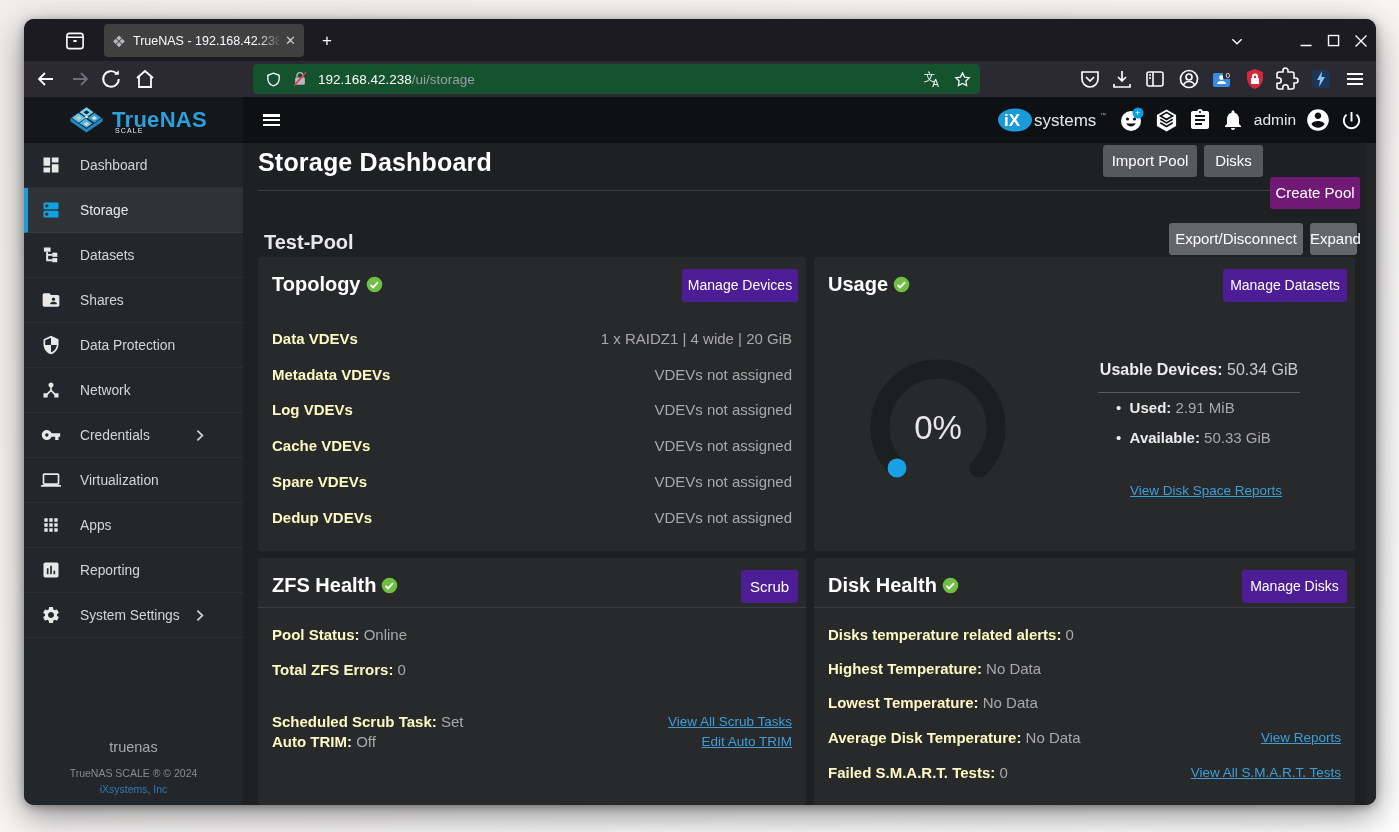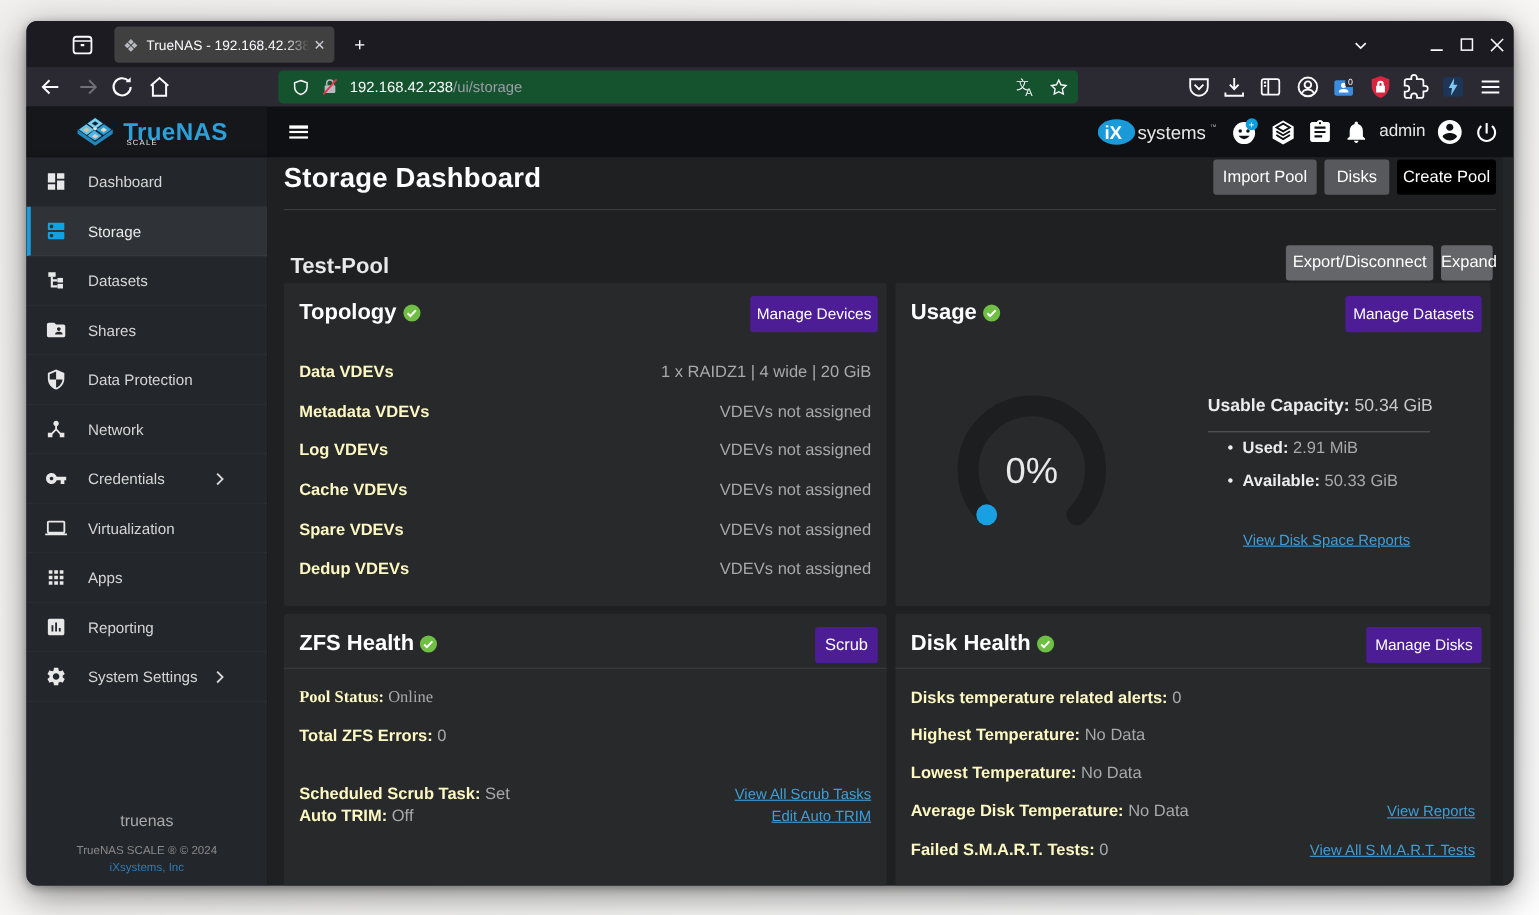--- a/index.html
+++ b/index.html
@@ -41,21 +41,21 @@
 .sfoot { position:absolute; left:0; bottom:10px; width:100%; text-align:center; color:#9a9a9a; }
 .sfoot .t1 { font-size:14.5px; color:#a9a9a9; margin-bottom:12px; }
 .sfoot .t2 { font-size:10.5px; color:#8b8b8b; }
 .sfoot .t3 { font-size:10.5px; color:#2f7cb4; margin-top:4px; }
 .content { position:absolute; left:219px; top:0; width:1133px; height:662px; background:#1e2022; }
 .pagehead { position:absolute; left:0; top:0; width:100%; height:48px; }
 .pagehead h1 { position:absolute; left:15px; top:5px; font-size:25px; font-weight:bold; color:#fff; letter-spacing:.2px; }
 .btn { display:inline-block; border-radius:3px; color:#fff; font-size:15px; text-align:center; }
 .hbtns { position:absolute; right:16px; top:2px; height:32px; display:flex; gap:7px;padding-left:43px; }
 .hbtns .btn { height:32px; line-height:32px; background:#57595c; }
-.hbtns .btn.blue { background:#000000; }
+.hbtns .btn.blue { background:#701a75;margin-top:32px; }
 .poolrow { position:absolute; left:0; top:80px; width:100%; height:32px; }
 .poolrow h2 { position:absolute; left:21px; top:8px; font-size:20px; font-weight:bold; color:#e8e8e8; }
 .poolrow .btn { background:#646669; height:32px; line-height:32px; }
 .pbtns { position:absolute; right:19px; top:0; display:flex; gap:7px; }
 
 .card { position:absolute; background:#27292a; border-radius:3px; }
 .card .chead { position:absolute; left:0; top:0; width:100%; height:57px; }
 .card .chead h3 { position:absolute; left:14px; top:16px; font-size:20px; font-weight:bold; color:#fff; display:flex; align-items:center; gap:5px; }
 .card .chead .btn { position:absolute; top:12px; right:8px; height:33px; line-height:33px; background:#4c1d95; font-size:14px; }
 .row2col { position:absolute; left:14px; right:14px; height:20px; display:flex; justify-content:space-between; align-items:center; font-size:15px; }
@@ -353,35 +353,35 @@
                 <path d="M6.5 12.5l3.5 3.5 7-7.5" fill="none" stroke="#fff" stroke-width="2.6"></path>
               </svg></h3>
           <div class="btn" style="width:124px">Manage Datasets</div>
         </div>
 
         <svg style="position:absolute;left:40px;top:86px" width="168" height="168" viewBox="0 0 168 168">
           <path d="M 43 125 A 58 58 0 1 1 125 125" fill="none" stroke="#1c1e1f" stroke-width="19" stroke-linecap="round"></path>
           <circle cx="43" cy="125" r="9.5" fill="#18a0e2"></circle>
           <text x="84" y="96" text-anchor="middle" font-size="33" fill="#e8e8e8" font-family="Liberation Sans">0%</text>
         </svg>
-        <div style="position:absolute;left:284px;top:104px;width:202px;text-align:center;border-bottom:1px solid #585a5c;padding-bottom:13px;font-size:16px;white-space:nowrap;"><b style="color:#ececec">Usable Capacity:</b> <span style="color:#c9c9c9">50.34 GiB</span></div>
+        <div style="position:absolute;left:284px;top:104px;width:202px;text-align:center;border-bottom:1px solid #585a5c;padding-bottom:13px;font-size:16px;white-space:nowrap;"><b style="color:#ececec">Usable Devices:</b> <span style="color:#c9c9c9">50.34 GiB</span></div>
         <div style="position:absolute;left:302px;top:142px;font-size:15px;"><span style="color:#ececec">•</span>&nbsp; <b style="color:#ececec">Used:</b> <span class="val">2.91 MiB</span></div>
         <div style="position:absolute;left:302px;top:172px;font-size:15px;"><span style="color:#ececec">•</span>&nbsp; <b style="color:#ececec">Available:</b> <span class="val">50.33 GiB</span></div>
         <a class="lnk" style="position:absolute;left:316px;top:226px;">View Disk Space Reports</a>
       </div>
 
       <div class="card" style="left:15px; top:415px; width:548px; height:247px;">
         <div class="chead" style="border-bottom:1px solid #3a3d40; height:50px;">
           <h3>ZFS Health <svg width="17" height="17" viewBox="0 0 24 24">
                 <circle cx="12" cy="12" r="11" fill="#6fbf44"></circle>
                 <path d="M6.5 12.5l3.5 3.5 7-7.5" fill="none" stroke="#fff" stroke-width="2.6"></path>
               </svg></h3>
           <div class="btn" style="width:57px; font-size:15px;">Scrub</div>
         </div>
-        <div class="row2col" style="top:66px;justify-content:flex-start;font-family:Liberation Serif, serif;"><b>Pool Status:</b>&nbsp;<span class="val">Online</span></div>
+        <div class="row2col" style="top:66px;justify-content:flex-start;"><b>Pool Status:</b>&nbsp;<span class="val">Online</span></div>
         <div class="row2col" style="top:101px;justify-content:flex-start;"><b>Total ZFS Errors:</b>&nbsp;<span class="val">0</span></div>
         <div class="row2col" style="top:153px;gap:12px;">
             <span><b>Scheduled Scrub Task:</b>&nbsp;<span class="val">Set</span></span>
             <a class="lnk">View All Scrub Tasks</a>
           </div>
         <div class="row2col" style="top:173px;">
             <span><b>Auto TRIM:</b>&nbsp;<span class="val">Off</span></span>
             <a class="lnk">Edit Auto TRIM</a>
           </div>
       </div>

